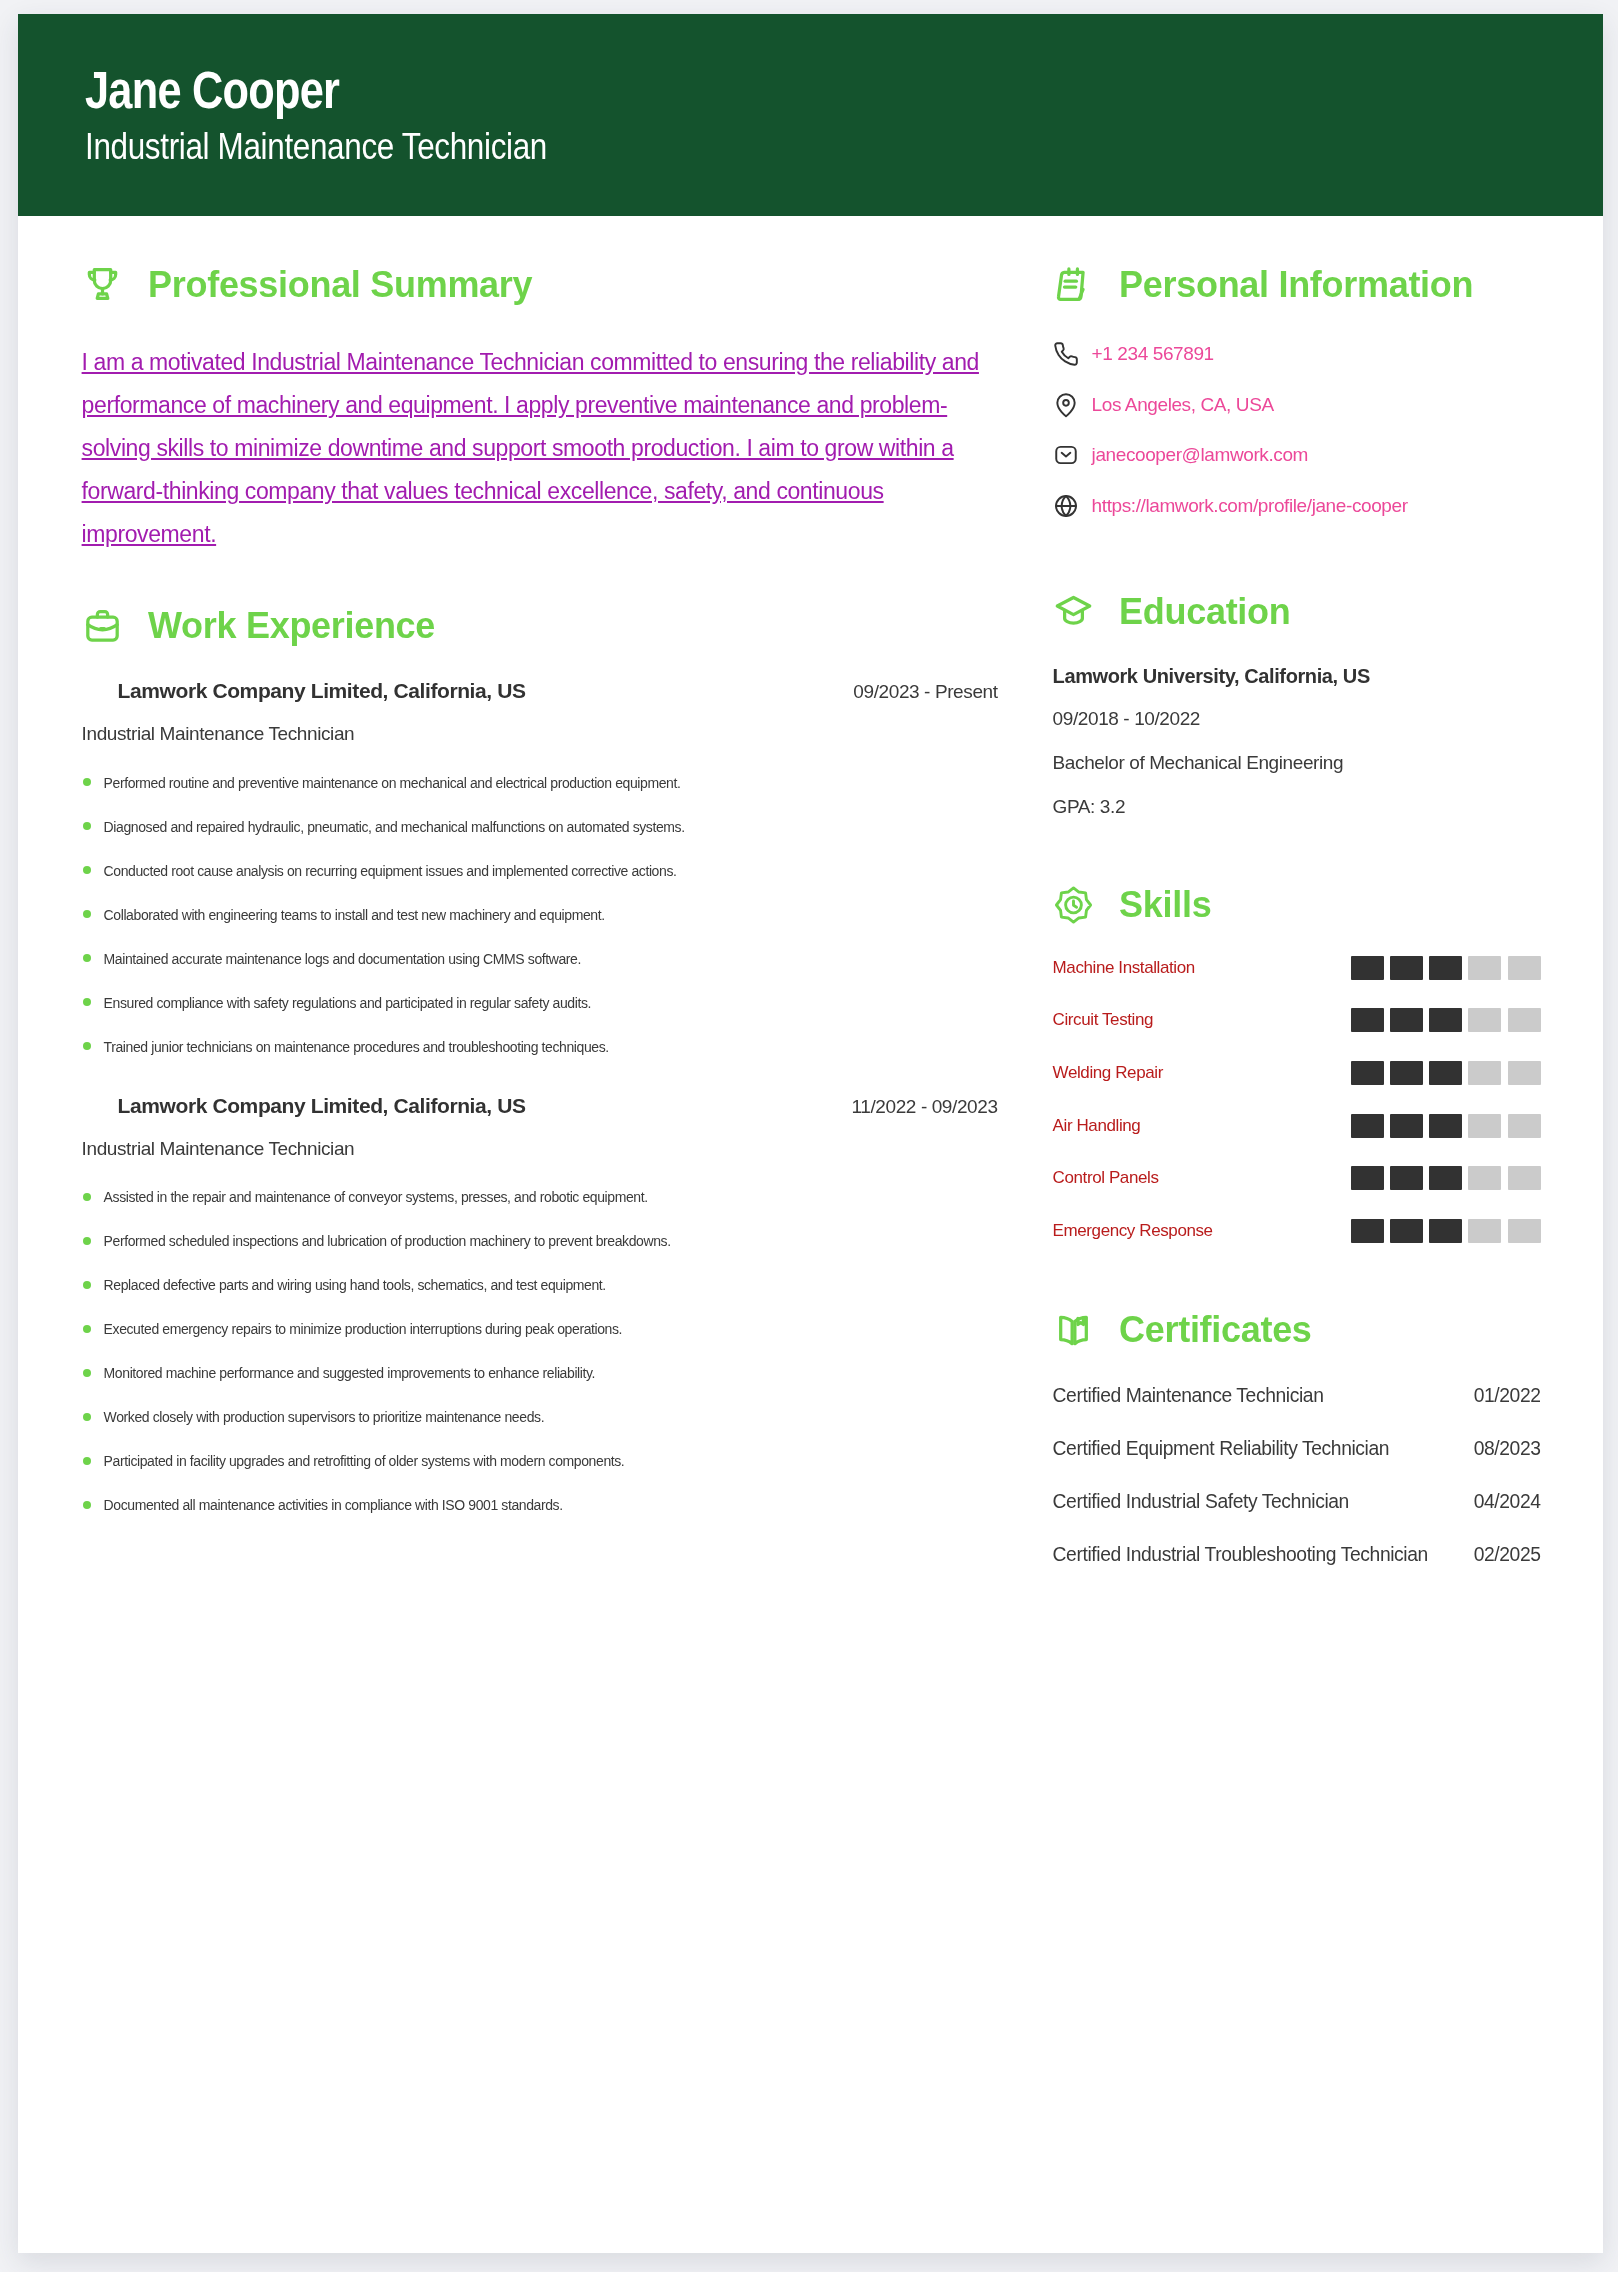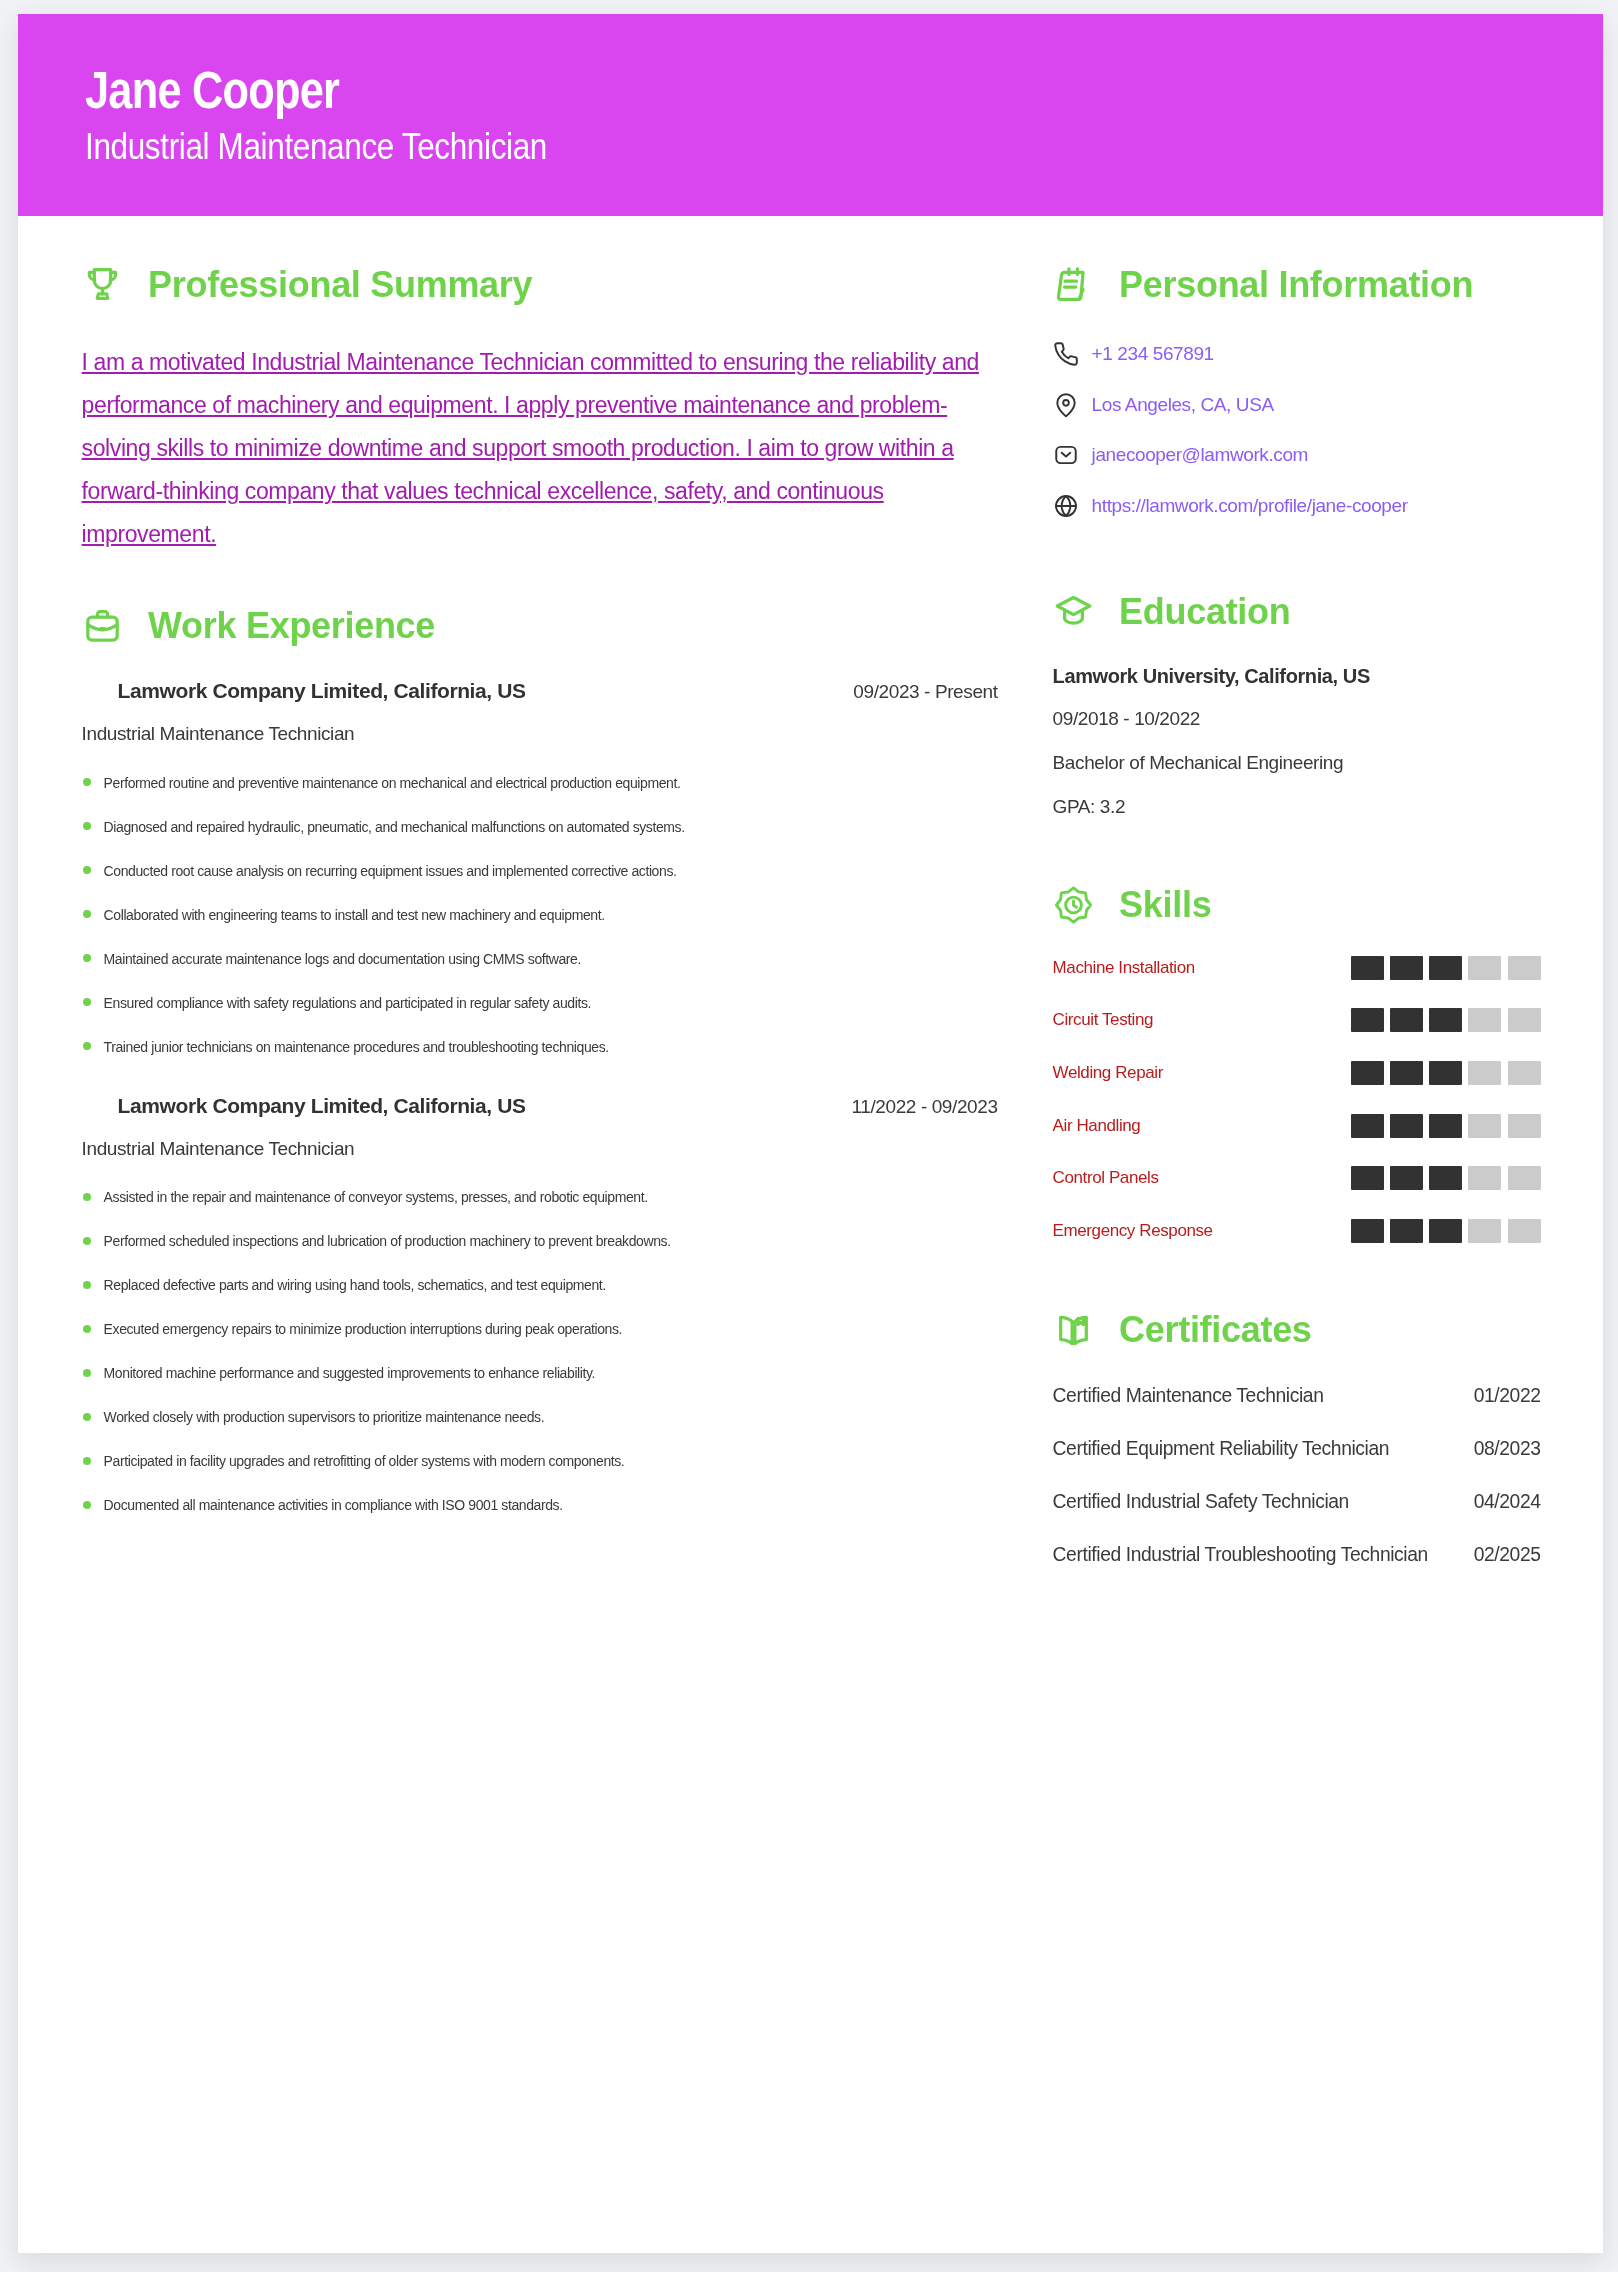--- a/index.html
+++ b/index.html
@@ -9,21 +9,21 @@
     font-family:"Liberation Sans","DejaVu Sans",sans-serif;
     color:#3a3a3a;
   }
   .page{
     position:absolute;left:17.6px;top:14px;width:1585px;height:2239px;
     background:#ffffff;
     box-shadow:0 8.8px 26px rgba(40,50,70,.12);
   }
   
   .hero{
-    height:202px;background:#d946ef;color:#fff;
+    height:202px;background:#14532d;color:#fff;
     display:flex;flex-direction:column;justify-content:center;
     padding-left:67px;box-sizing:border-box;
   }
   .hero .name{
     font-size:51px;font-weight:bold;line-height:56px;margin:0;
     letter-spacing:-0.9px;transform:scaleX(.85);transform-origin:0 50%;white-space:nowrap;
   }
   .hero .subtitle{
     font-size:37px;line-height:42px;margin-top:7px;
     letter-spacing:-0.4px;transform:scaleX(.85);transform-origin:0 50%;white-space:nowrap;
@@ -60,21 +60,21 @@
     content:"";position:absolute;left:1.8px;top:17.6px;width:8px;height:8px;border-radius:50%;
     background:#6ED34A;
   }
   
   .sec-personal{margin-top:46px;}
   .contact-list{margin-top:33px;}
   .contact-row{display:flex;align-items:center;height:26px;margin-top:24.6px;}
   .contact-row:first-child{margin-top:0;}
   .contact-row .c-icon{width:26px;height:26px;flex:none;color:#333;}
   .contact-row .c-icon svg{width:26px;height:26px;display:block;}
-  .contact-row .c-text{margin-left:13px;font-size:19px;letter-spacing:-0.4px;color:#8b5cf6;white-space:nowrap;}
+  .contact-row .c-text{margin-left:13px;font-size:19px;letter-spacing:-0.4px;color:#ec4899;white-space:nowrap;}
   .sec-education{margin-top:70px;}
   .edu-school{margin-top:28px;font-size:20px;font-weight:bold;line-height:26px;color:#323232;letter-spacing:-0.4px;}
   .edu-line{margin-top:17.6px;font-size:19px;line-height:26px;letter-spacing:-0.4px;color:#3a3a3a;}
   .sec-skills{margin-top:62px;}
   .skill-row{display:flex;align-items:center;justify-content:space-between;height:24.6px;margin-top:28px;}
   .skill-row:first-of-type{margin-top:28px;}
   .skill-name{font-size:17px;letter-spacing:-0.4px;color:#b91c1c;}
   .skill-squares{display:flex;}
   .sq{width:33px;height:24px;margin-left:6.2px;border-radius:0.9px;display:block;}
   .sq:first-child{margin-left:0;}

